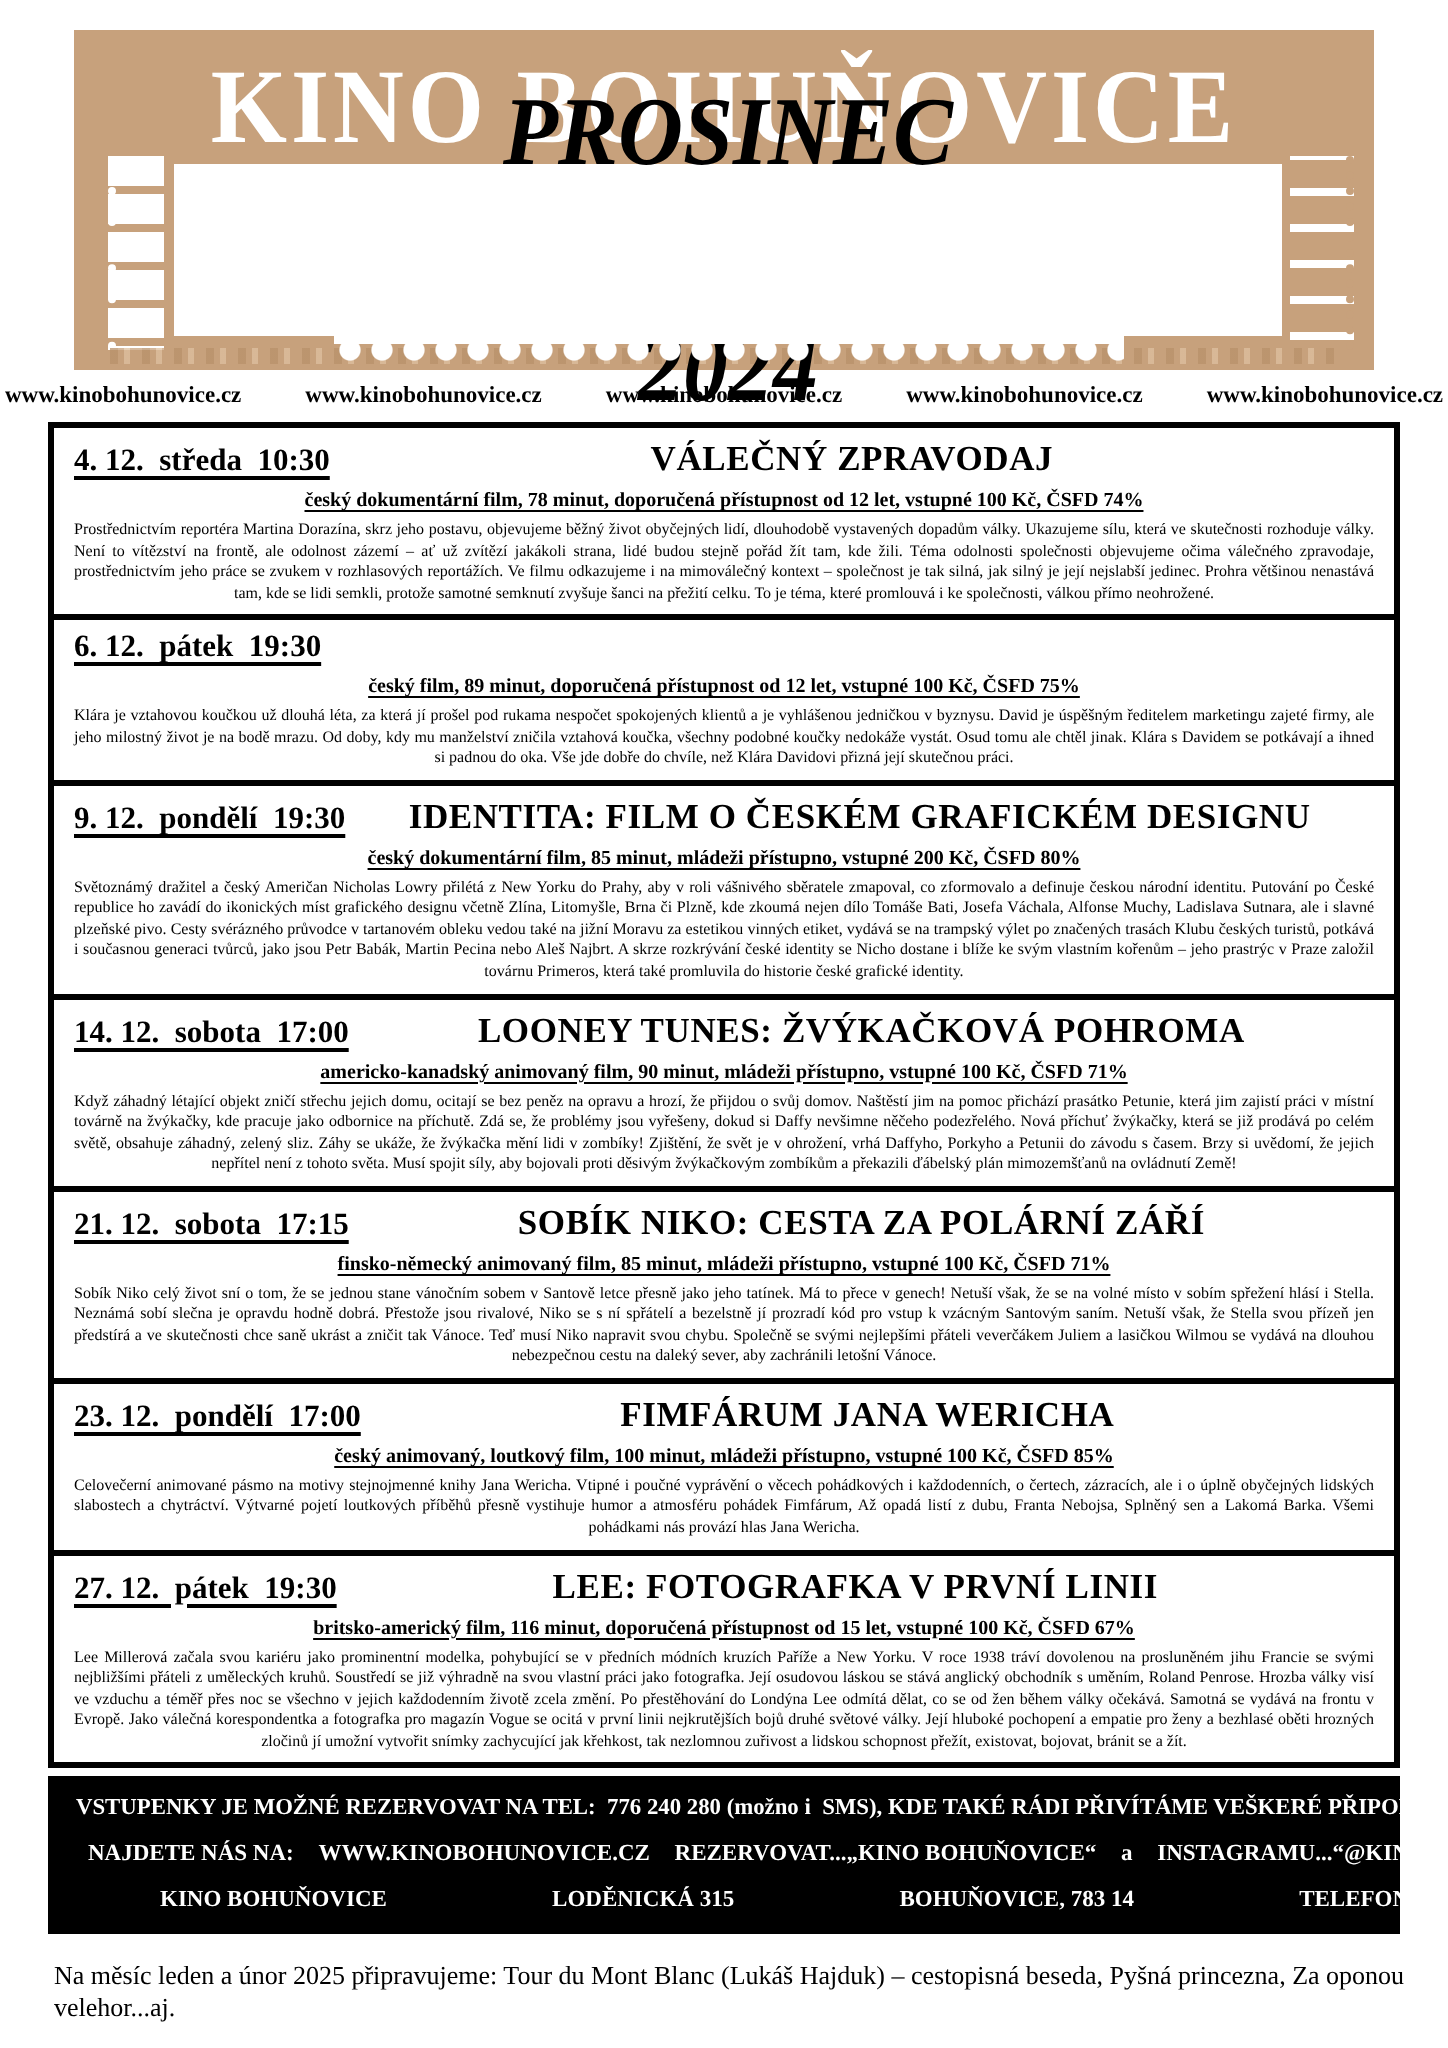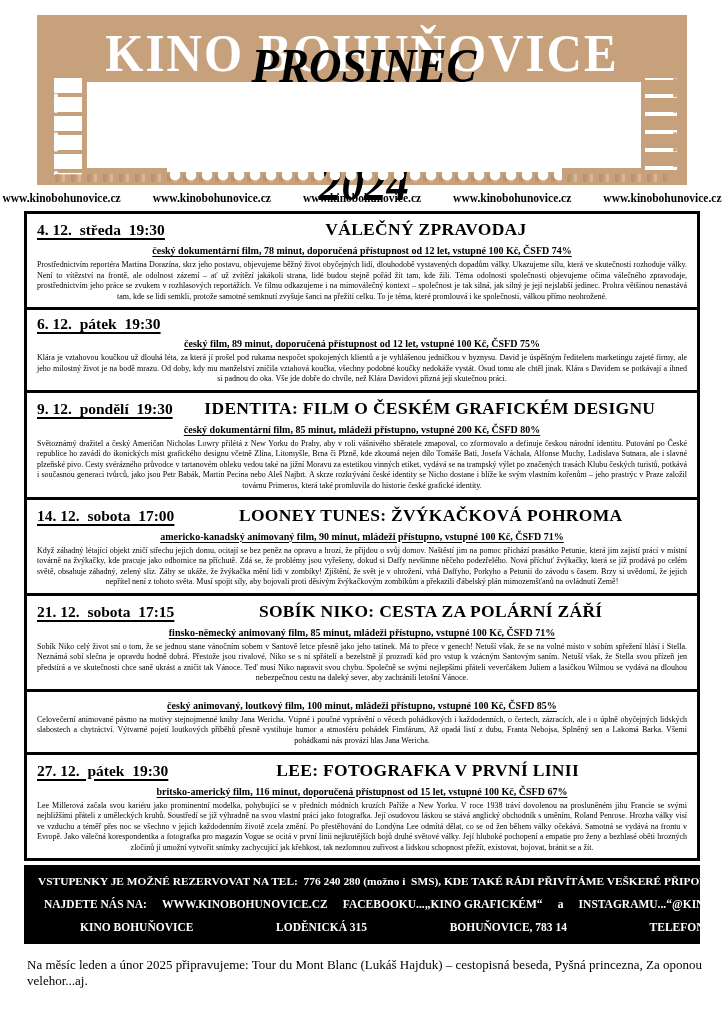--- a/index.html
+++ b/index.html
@@ -136,21 +136,21 @@
   <span>www.kinobohunovice.cz</span>
   <span>www.kinobohunovice.cz</span>
   <span>www.kinobohunovice.cz</span>
   <span>www.kinobohunovice.cz</span>
 </nav>
 
 <main class="program">
 
   <section class="listing">
     <div class="listing-head">
-      <span class="date">4. 12.  středa  19:30</span>
+      <span class="date">4. 12.  středa  10:30</span>
       <h2 class="title">VÁLEČNÝ ZPRAVODAJ</h2>
     </div>
     <div class="sub"><span>český dokumentární film, 78 minut, doporučená přístupnost od 12 let, vstupné 100 Kč, ČSFD 74%</span></div>
     <p class="desc">Prostřednictvím reportéra Martina Dorazína, skrz jeho postavu, objevujeme běžný život obyčejných lidí, dlouhodobě vystavených dopadům války. Ukazujeme sílu, která ve skutečnosti rozhoduje války. Není to vítězství na frontě, ale odolnost zázemí – ať už zvítězí jakákoli strana, lidé budou stejně pořád žít tam, kde žili. Téma odolnosti společnosti objevujeme očima válečného zpravodaje, prostřednictvím jeho práce se zvukem v rozhlasových reportážích. Ve filmu odkazujeme i na mimoválečný kontext – společnost je tak silná, jak silný je její nejslabší jedinec. Prohra většinou nenastává tam, kde se lidi semkli, protože samotné semknutí zvyšuje šanci na přežití celku. To je téma, které promlouvá i ke společnosti, válkou přímo neohrožené.</p>
   </section>
 
   <section class="listing">
     <div class="listing-head">
       <span class="date">6. 12.  pátek  19:30</span>
     </div>
@@ -179,41 +179,45 @@
   <section class="listing">
     <div class="listing-head">
       <span class="date">21. 12.  sobota  17:15</span>
       <h2 class="title">SOBÍK NIKO: CESTA ZA POLÁRNÍ ZÁŘÍ</h2>
     </div>
     <div class="sub"><span>finsko-německý animovaný film, 85 minut, mládeži přístupno, vstupné 100 Kč, ČSFD 71%</span></div>
     <p class="desc">Sobík Niko celý život sní o tom, že se jednou stane vánočním sobem v Santově letce přesně jako jeho tatínek. Má to přece v genech! Netuší však, že se na volné místo v sobím spřežení hlásí i Stella. Neznámá sobí slečna je opravdu hodně dobrá. Přestože jsou rivalové, Niko se s ní spřátelí a bezelstně jí prozradí kód pro vstup k vzácným Santovým saním. Netuší však, že Stella svou přízeň jen předstírá a ve skutečnosti chce saně ukrást a zničit tak Vánoce. Teď musí Niko napravit svou chybu. Společně se svými nejlepšími přáteli veverčákem Juliem a lasičkou Wilmou se vydává na dlouhou nebezpečnou cestu na daleký sever, aby zachránili letošní Vánoce.</p>
   </section>
 
   <section class="listing">
+    <div class="listing-head">
+      <span class="date">23. 12.  pondělí  17:00</span>
+      <h2 class="title">FIMFÁRUM JANA WERICHA</h2>
+    </div>
     <div class="sub"><span>český animovaný, loutkový film, 100 minut, mládeži přístupno, vstupné 100 Kč, ČSFD 85%</span></div>
     <p class="desc">Celovečerní animované pásmo na motivy stejnojmenné knihy Jana Wericha. Vtipné i poučné vyprávění o věcech pohádkových i každodenních, o čertech, zázracích, ale i o úplně obyčejných lidských slabostech a chytráctví. Výtvarné pojetí loutkových příběhů přesně vystihuje humor a atmosféru pohádek Fimfárum, Až opadá listí z dubu, Franta Nebojsa, Splněný sen a Lakomá Barka. Všemi pohádkami nás provází hlas Jana Wericha.</p>
   </section>
 
   <section class="listing">
     <div class="listing-head">
       <span class="date">27. 12.  pátek  19:30</span>
       <h2 class="title">LEE: FOTOGRAFKA V PRVNÍ LINII</h2>
     </div>
     <div class="sub"><span>britsko-americký film, 116 minut, doporučená přístupnost od 15 let, vstupné 100 Kč, ČSFD 67%</span></div>
     <p class="desc">Lee Millerová začala svou kariéru jako prominentní modelka, pohybující se v předních módních kruzích Paříže a New Yorku. V roce 1938 tráví dovolenou na prosluněném jihu Francie se svými nejbližšími přáteli z uměleckých kruhů. Soustředí se již výhradně na svou vlastní práci jako fotografka. Její osudovou láskou se stává anglický obchodník s uměním, Roland Penrose. Hrozba války visí ve vzduchu a téměř přes noc se všechno v jejich každodenním životě zcela změní. Po přestěhování do Londýna Lee odmítá dělat, co se od žen během války očekává. Samotná se vydává na frontu v Evropě. Jako válečná korespondentka a fotografka pro magazín Vogue se ocitá v první linii nejkrutějších bojů druhé světové války. Její hluboké pochopení a empatie pro ženy a bezhlasé oběti hrozných zločinů jí umožní vytvořit snímky zachycující jak křehkost, tak nezlomnou zuřivost a lidskou schopnost přežít, existovat, bojovat, bránit se a žít.</p>
   </section>
 
 </main>
 
 <footer class="footer-box">
   <div class="f1">VSTUPENKY JE MOŽNÉ REZERVOVAT NA TEL:  776 240 280 (možno i  SMS), KDE TAKÉ RÁDI PŘIVÍTÁME VEŠKERÉ PŘIPOMÍNKY A NÁPADY…</div>
   <div class="f2">
     <span>NAJDETE NÁS NA:</span>
     <span>WWW.KINOBOHUNOVICE.CZ</span>
-    <span>FACEBOOKU...„KINO GRAFICKÉM“</span>
+    <span>REZERVOVAT...„KINO BOHUŇOVICE“</span>
     <span>a</span>
     <span>INSTAGRAMU...“@KINO_BOHUNOVICE“</span>
   </div>
   <div class="f3">
     <span>KINO BOHUŇOVICE</span>
     <span>LODĚNICKÁ 315</span>
     <span>BOHUŇOVICE,  783 14</span>
     <span>TELEFON: 776 240 280</span>
   </div>
 </footer>

